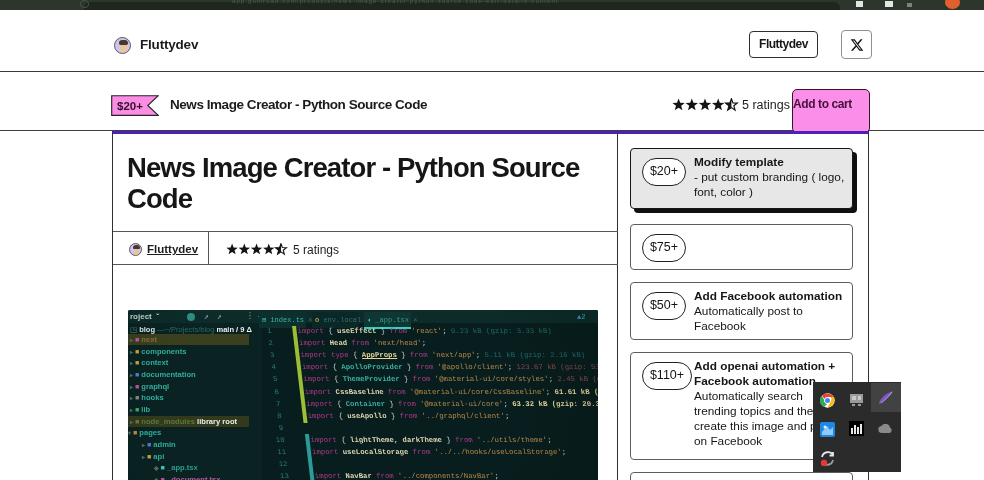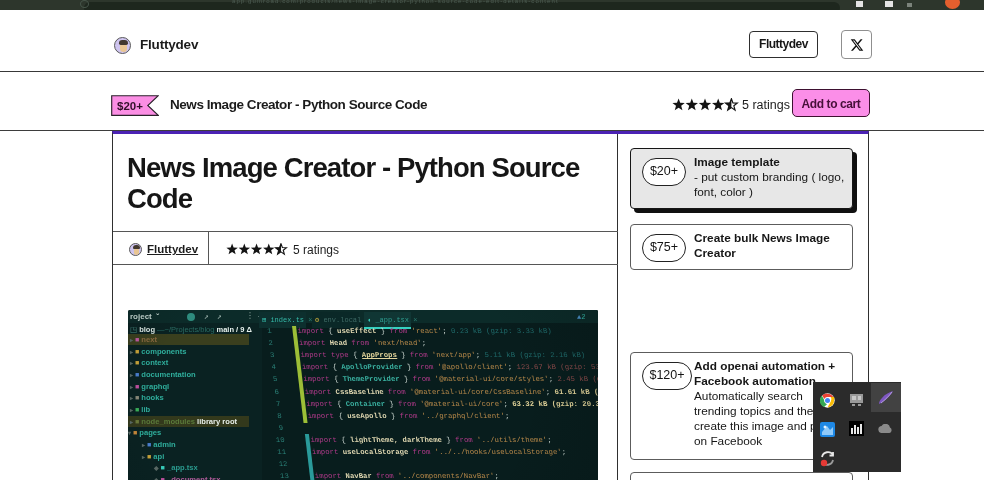--- a/index.html
+++ b/index.html
@@ -23,22 +23,22 @@
     color:#8a8a8a; font-size:10.5px; line-height:25px; padding-left:13px; letter-spacing:0.1px; }
   #subbtn { left:749px; top:21px; width:69px; height:27px; border:1px solid #2e2e2e; border-radius:4px;
     font-size:12px; font-weight:700; color:#161616; text-align:center; line-height:25px; letter-spacing:-0.5px; }
   #xbtn { left:841px; top:20px; width:31px; height:29px; border:1px solid #8f8f8f; border-radius:4px;
     text-align:center; }
 
   
   #pbar { left:0; top:72px; width:984px; height:59px; background:#fff; border-bottom:1px solid #3d3d3d; }
   #ptitle { left:170px; top:25px; font-size:13.5px; font-weight:700; color:#1b1b1b; letter-spacing:-0.45px; }
   #ratings1 { left:742px; top:26px; font-size:12.5px; color:#1d1d1d; }
-  #cartbtn { left:792px; top:17px; width:78px; height:28px; background:#fb8ee8; border:1.5px solid #3d1030;
-    border-radius:5px; font-size:12px; font-weight:700; color:#471039; text-align:center; line-height:29px; letter-spacing:-0.4px; }
+  #cartbtn { left:792px; top:17px; width:78px; height:44px; background:#fb8ee8; border:1.5px solid #3d1030;
+    border-radius:5px; font-size:12px; font-weight:700; color:#471039; line-height:29px; letter-spacing:-0.4px; }
 
   
   #main { left:112px; top:131px; width:757px; height:349px;
     border-left:1px solid #2f2f2f; border-right:1px solid #2f2f2f; border-top:3px solid #4b22b4; }
   #leftcol { left:0px; top:0px; width:505px; height:346px; border-right:1px solid #2f2f2f; }
   #btitle { left:14px; top:18px; width:480px; font-size:27.5px; line-height:31px; font-weight:700;
     color:#161616; letter-spacing:-0.9px; }
   #sellrow { left:0px; top:97px; width:505px; height:34px; border-top:1px solid #565656; border-bottom:1px solid #565656; }
   #sellcell { left:0; top:0; width:96px; height:32px; border-right:1px solid #565656; }
   #sav { left:16px; top:11px; width:13px; height:13px; border-radius:50%; background:#cfc5f0;
@@ -142,28 +142,31 @@
             </defs>
             <polygon points="59.40,0.80 60.93,4.89 65.30,5.08 61.88,7.80 63.04,12.02 59.40,9.60 55.76,12.02 56.92,7.80 53.50,5.08 57.87,4.89" fill="none" stroke="#141414" stroke-width="1.2"></polygon>
             <polygon points="59.40,0.50 61.00,4.79 65.58,4.99 62.00,7.84 63.22,12.26 59.40,9.73 55.58,12.26 56.80,7.84 53.22,4.99 57.80,4.79" fill="#141414" clip-path="url(#halfstars2)"></polygon>
           </svg>
         <div class="abs" id="srating">5 ratings</div>
       </div>
     </div>
 
     <div class="card" id="card1">
       <div class="pill" style="width:44px; line-height:25px;">$20+</div>
-      <div class="ctext"><span class="ctitle">Image template</span><br>- put custom branding ( logo,<br>font, color )</div>
+      <div class="ctext"><span class="ctitle">Modify template</span><br>- put custom branding ( logo,<br>font, color )</div>
     </div>
     <div class="card" id="card2">
       <div class="pill" style="width:44px; line-height:25px;">$75+</div>
-      <div class="ctext"><span class="ctitle">Create bulk News Image<br>Creator</span></div>
+    </div>
+    <div class="card" id="card3">
+      <div class="pill" style="width:44px; line-height:25px;">$50+</div>
+      <div class="ctext"><span class="ctitle">Add Facebook automation</span><br>Automatically post to<br>Facebook</div>
     </div>
     <div class="card" id="card4">
-      <div class="pill" style="width:50px; line-height:25px;">$120+</div>
+      <div class="pill" style="width:50px; line-height:25px;">$110+</div>
       <div class="ctext"><span class="ctitle">Add openai automation +<br>Facebook automation</span><br>Automatically search<br>trending topics and then<br>create this image and post<br>on Facebook</div>
     </div>
     <div class="card" id="card5"></div>
   </div>
 
   <div class="abs" id="shot">
       <div class="abs" style="left:134px;top:0;width:336px;height:300px;background:#081d1d"></div>
       <div class="abs" style="left:0;top:0;width:470px;height:13px;background:#0c2b29"></div>
       <div class="t" style="left: 2px; top: 2px;;color:#c3d5cf;font-size:8px;font-family:Liberation Sans, sans-serif;font-weight:bold">roject&nbsp; ˇ</div>
       <div class="abs" style="left:59px;top:3px;width:8px;height:8px;border-radius:50%;background:#2e8c7e"></div>

